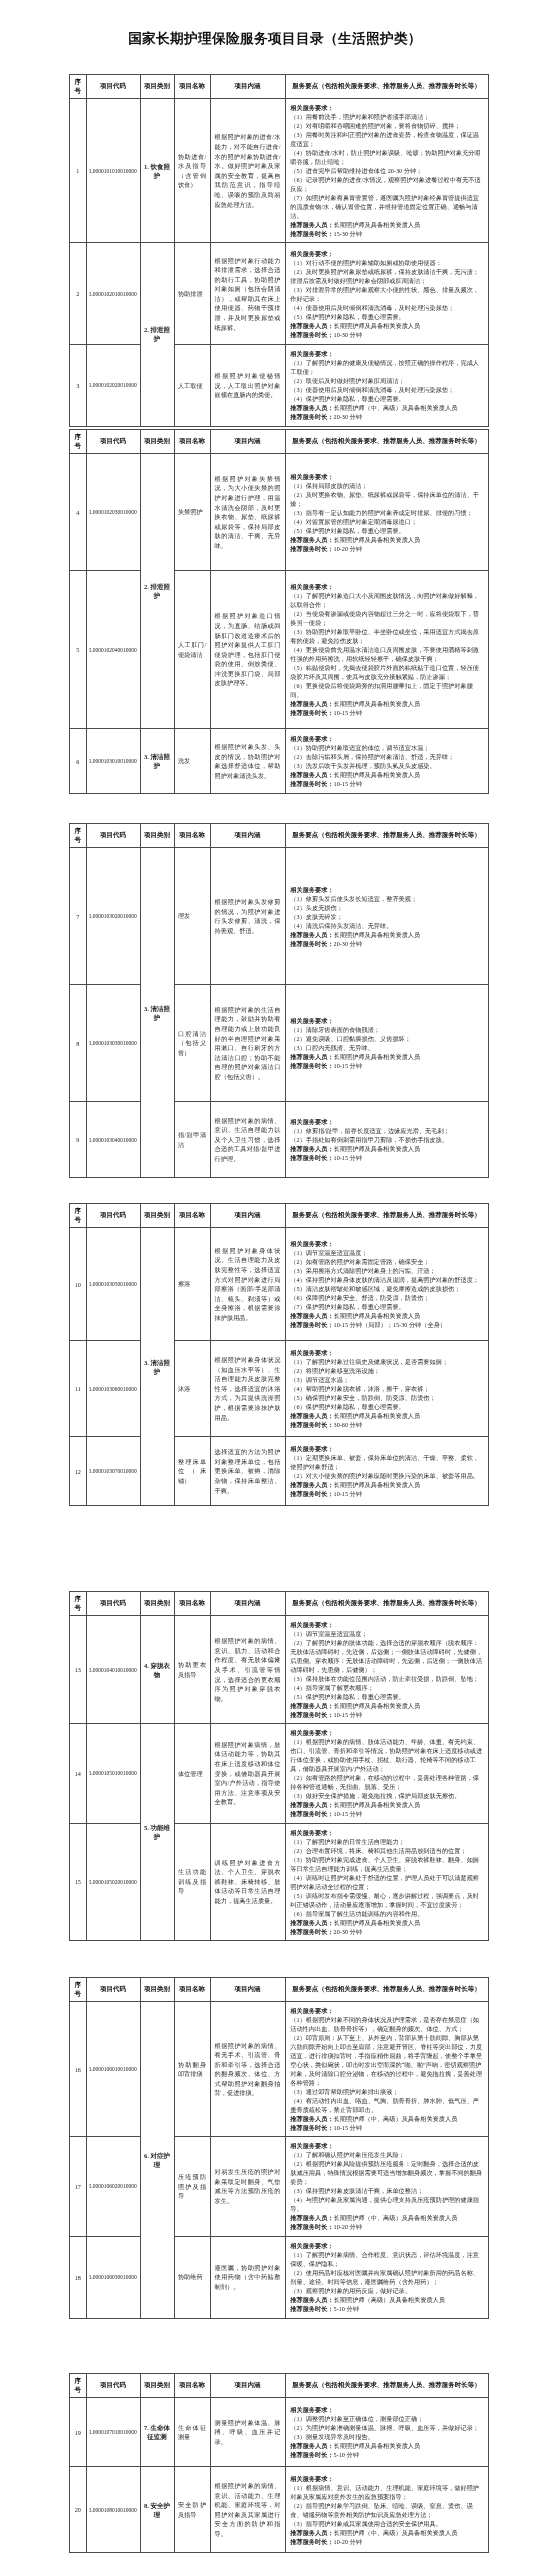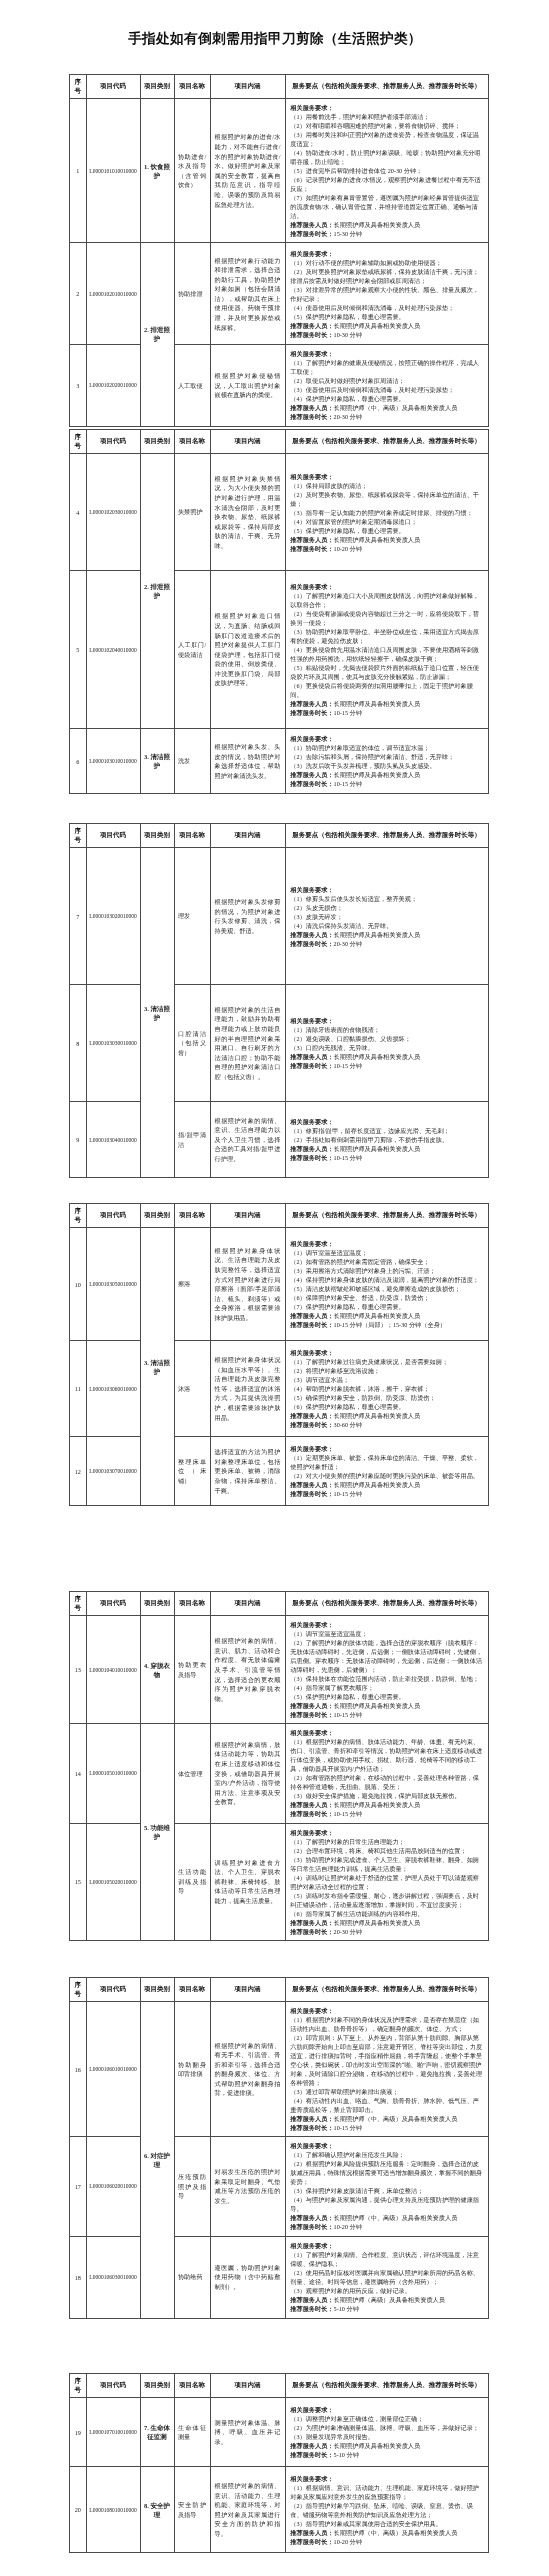--- a/index.html
+++ b/index.html
@@ -26,21 +26,21 @@
   td.c-cat{text-align:center;font-weight:bold;font-size:6.5px;padding:1.4px 2.1px;line-height:9px;}
   td.c-name{font-size:6.2px;text-align:justify;padding:2.1px 3.4px;line-height:9.6px;}
   td.c-desc{font-size:6.2px;text-align:justify;padding:3.4px 4.1px;line-height:9.6px;}
   td.c-pts{font-size:6.2px;padding:4.1px 4.8px;line-height:9px;text-align:left;}
   .c-pts .lbl{font-weight:bold;}
   .c-pts .line{margin:0;}
 </style>
 </head>
 <body>
 
-<div class="page-title">手指处如有倒刺需用指甲刀剪除（生活照护类）</div>
+<div class="page-title">国家长期护理保险服务项目目录（生活照护类）</div>
 <div id="sections">
     <table class="page-table" style="top: 74px;">
       <colgroup>
         <col style="width: 16.5px;">
         <col style="width: 54px;">
         <col style="width: 34px;">
         <col style="width: 36px;">
         <col style="width: 75px;">
         <col style="width: 203px;">
       </colgroup>

